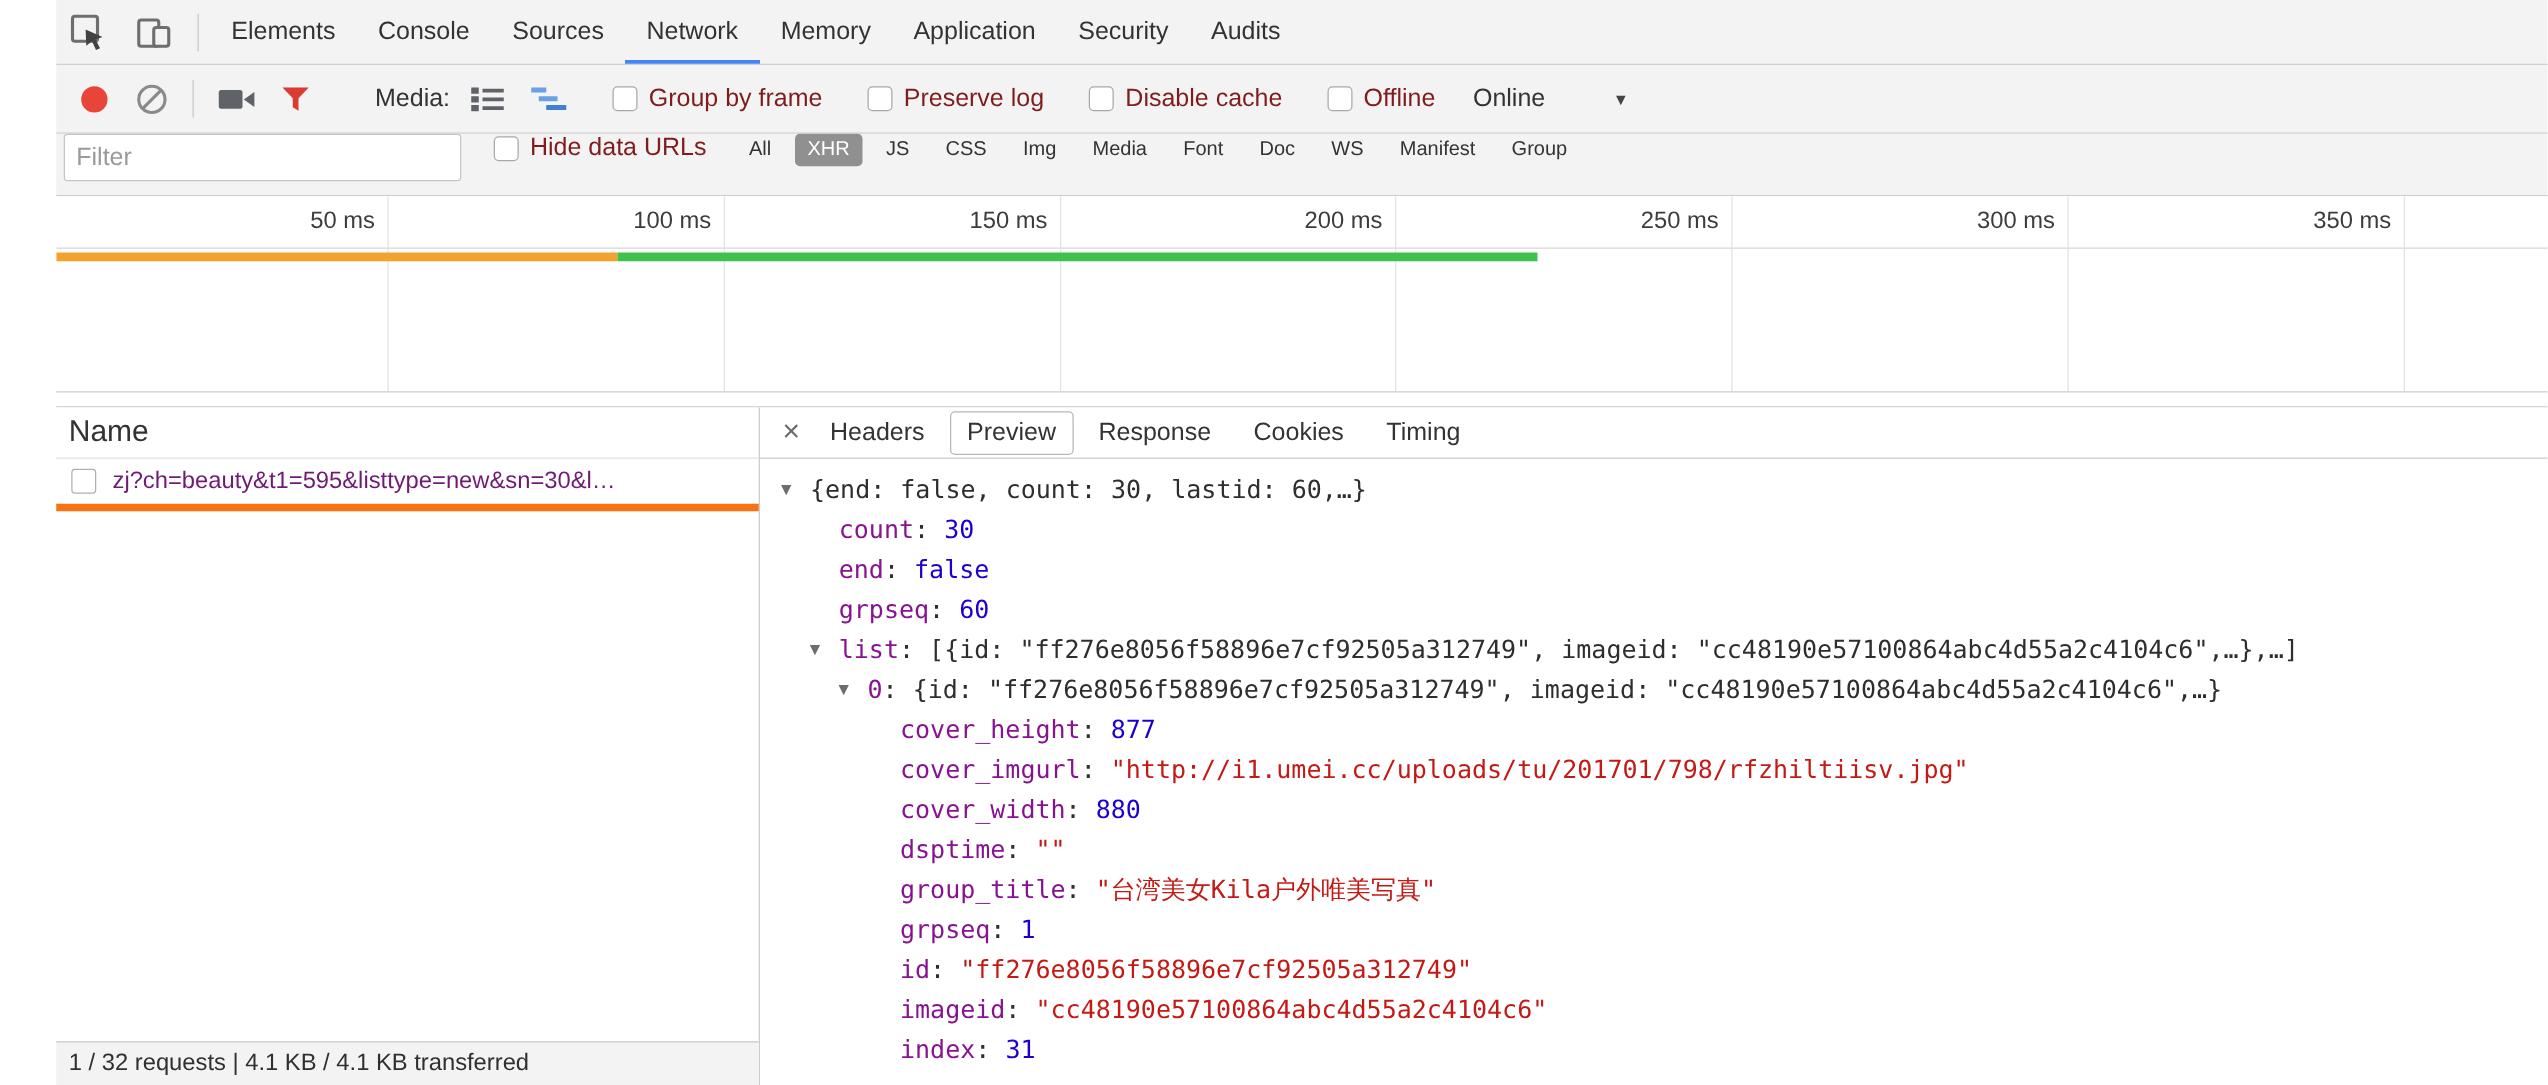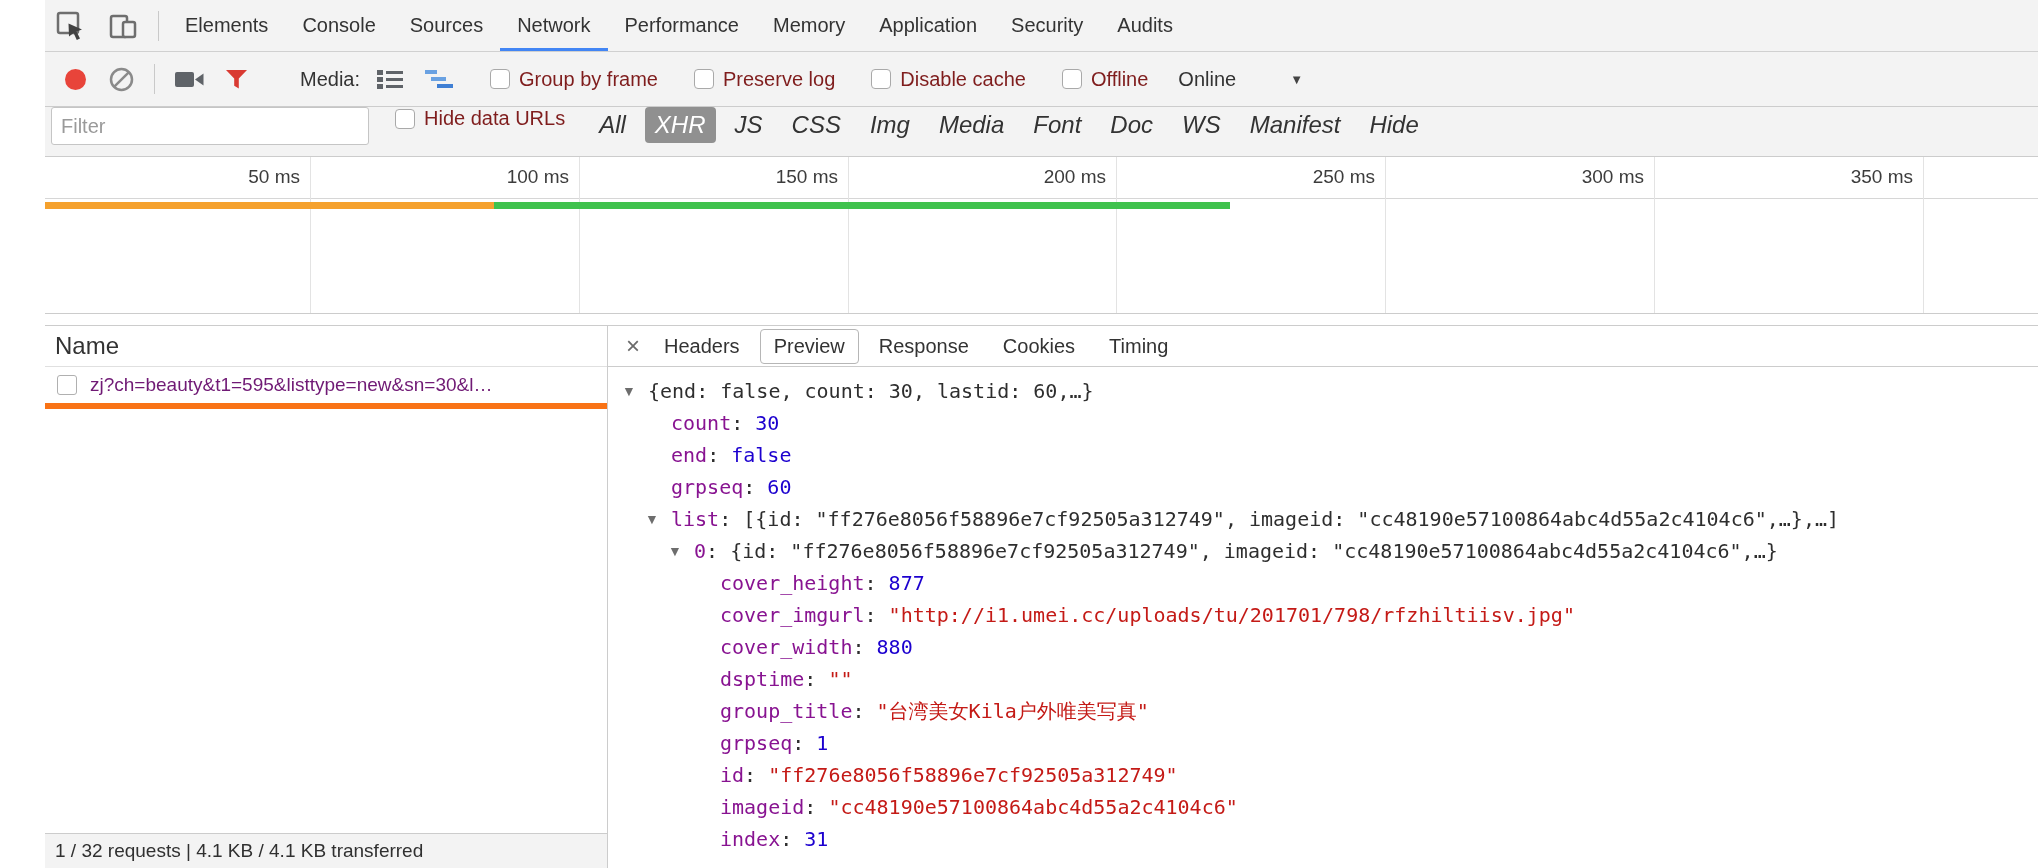--- a/index.html
+++ b/index.html
@@ -28,21 +28,21 @@
   .dd-arrow { font-size:13px; color:#444; margin-left:54px; }
 
   
   .filterrow { height:50px; background:#f3f3f3; border-bottom:1px solid #ccc;
                display:flex; align-items:flex-start; padding:0 6px; flex:none; }
   .filter-input { width:318px; height:38px; border:1px solid #c5c5c5; border-radius:3px;
                   font:20px "Liberation Sans",sans-serif; padding:0 9px; color:#333;
                   margin-right:26px; background:#fff; }
   .filter-input::placeholder { color:#9a9a9a; }
   .pills { display:flex; align-items:center; margin-left:24px; }
-  .pill { font-size:24px; color:#333; padding:4px 10px; margin-right:9px; border-radius:4px;font-style:italic; }
+  .pill { font-size:16px; color:#333; padding:4px 10px; margin-right:9px; border-radius:4px; }
   .pill.selected { background:#909090; color:#fff; }
 
   
   .timeline { height:157px; border-bottom:1px solid #ccc; position:relative; background:#fff;
               overflow:hidden; flex:none; }
   .tl-line { position:absolute; top:0; bottom:0; width:1px; background:#e3e3e3; }
   .tl-hline { position:absolute; left:0; right:0; top:41px; height:1px; background:#d6d6d6; }
   .tl-label { position:absolute; top:9px; width:168px; text-align:right; font-size:19px; color:#3c3c3c; }
   .tl-bar { position:absolute; top:45px; height:7px; }
 
@@ -114,23 +114,20 @@
         </div>
 
         <div class="tab">
           <span>Sources</span>
         </div>
 
         <div class="tab selected">
           <span>Network</span>
         </div>
 
-        <div class="tab">
-          <span>Performance</span>
-        </div>
 
         <div class="tab">
           <span>Memory</span>
         </div>
 
         <div class="tab">
           <span>Application</span>
         </div>
 
         <div class="tab">
@@ -251,21 +248,21 @@
 
         <span class="pill">
           <span>WS</span>
         </span>
 
         <span class="pill">
           <span>Manifest</span>
         </span>
 
         <span class="pill">
-          <span>Hide</span>
+          <span>Group</span>
         </span>
       </span>
   </div>
 
   <div class="timeline">
     <div class="tl-hline"></div>
   <div class="tl-line" style="left: 265px;"></div>
       <div class="tl-label" style="left: 87px;">50 ms</div>
       <div class="tl-line" style="left: 534px;"></div>
       <div class="tl-label" style="left: 356px;">100 ms</div>

